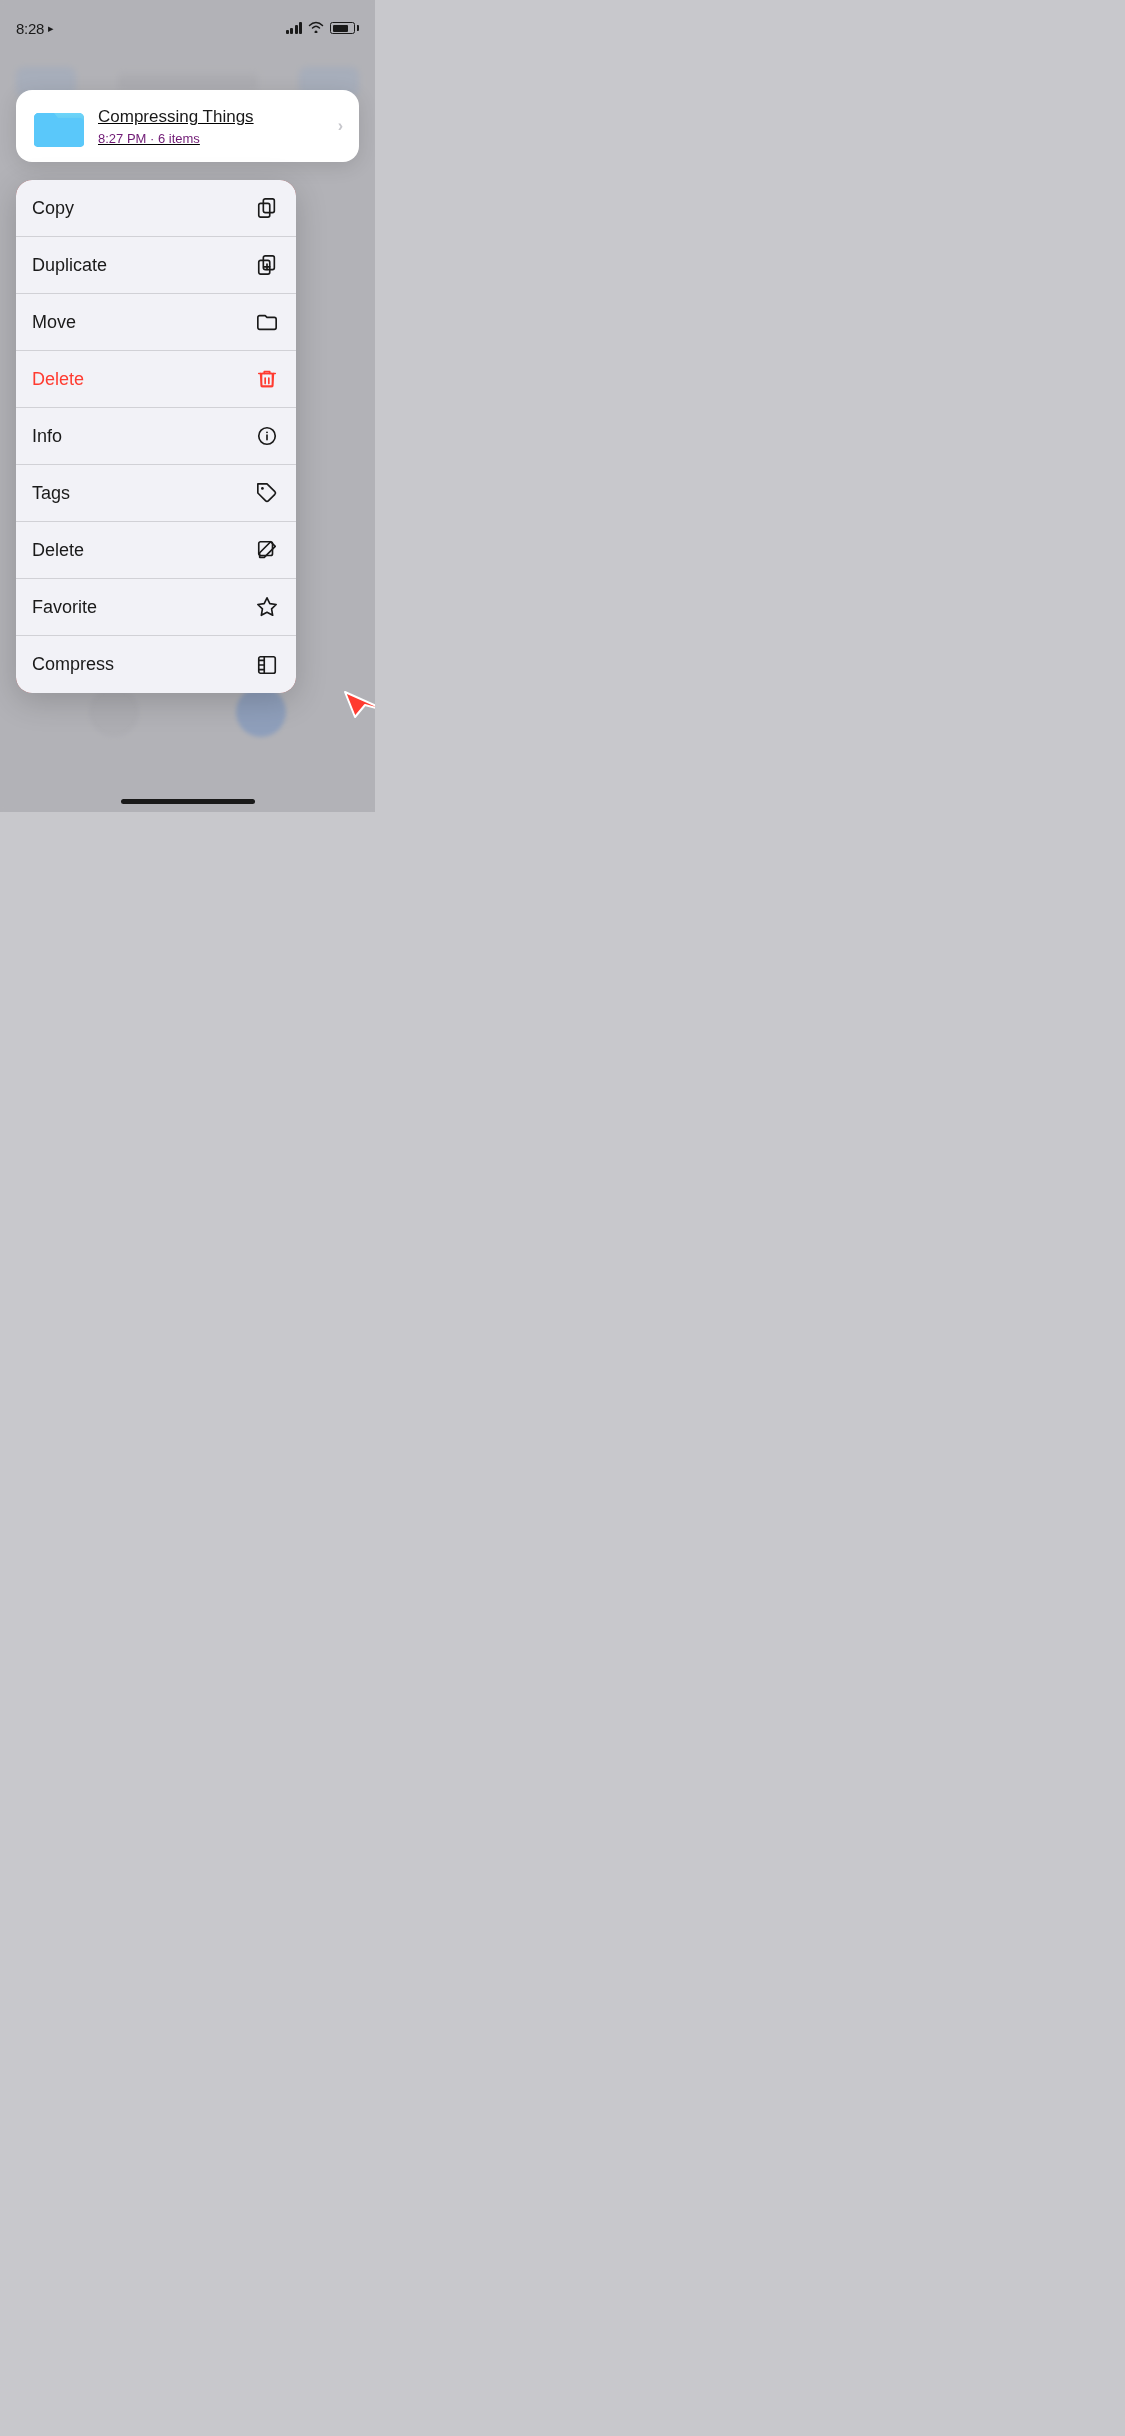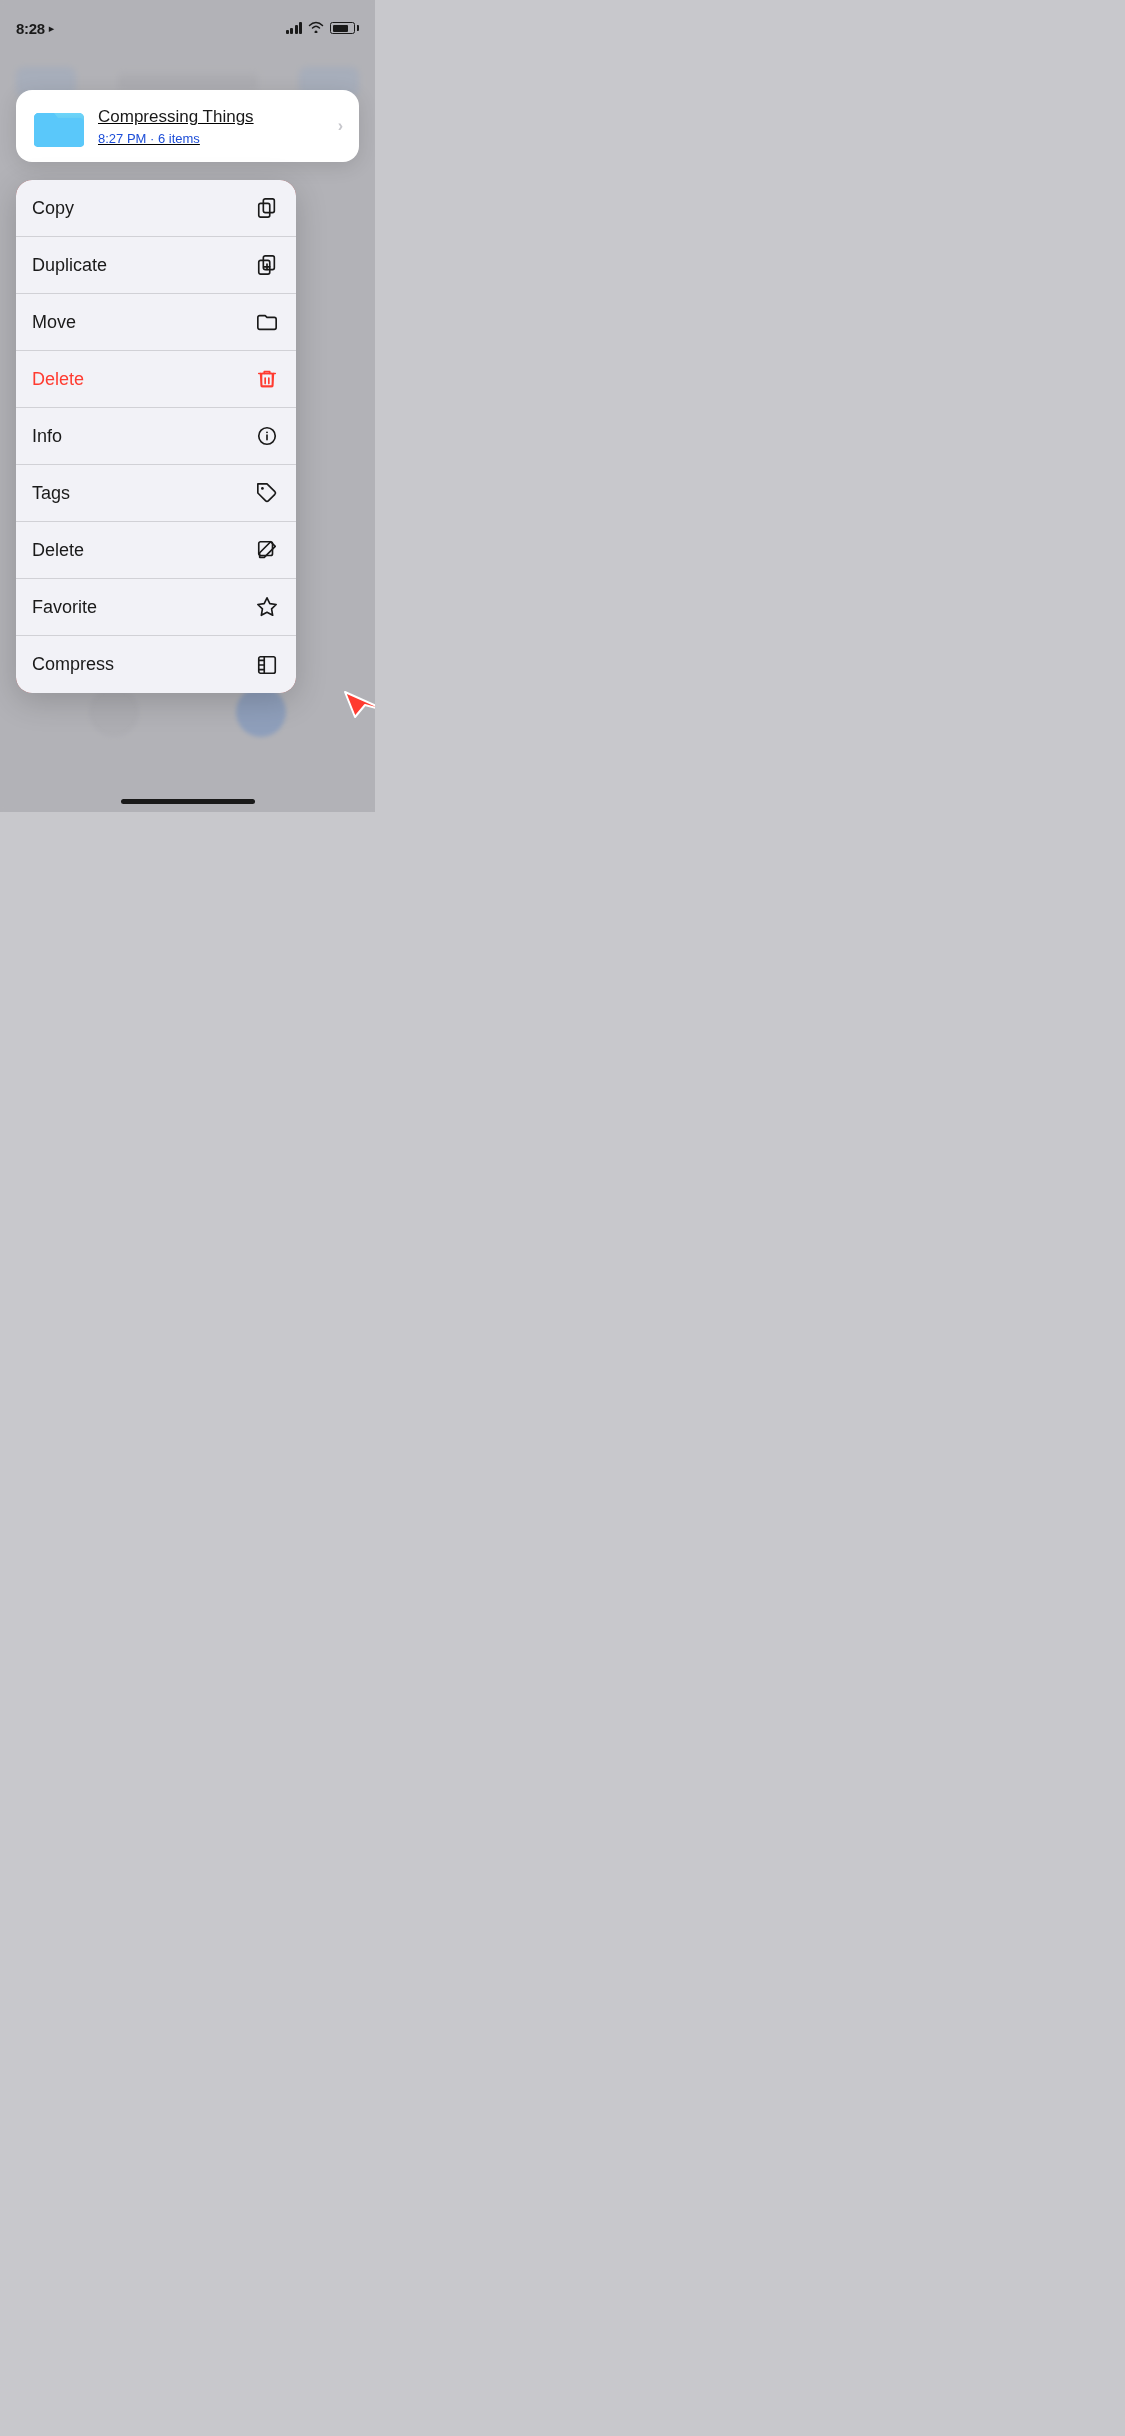--- a/index.html
+++ b/index.html
@@ -67,21 +67,21 @@
       height: 44px;
       display: flex;
       align-items: center;
       justify-content: space-between;
       padding: 12px 20px 0 16px;
       z-index: 10;
     }
 
     .status-time {
       font-size: 15px;
-      font-weight: 700;
+      font-weight: 400;
       color: #1a1a1a;
       letter-spacing: -0.3px;
     }
 
     .status-icons {
       display: flex;
       align-items: center;
       gap: 6px;
     }
 
@@ -170,21 +170,21 @@
 
     .folder-name {
       font-size: 17px;
       font-weight: 500;
       color: #1a1a1a;
       line-height: 1.3;
     }
 
     .folder-meta {
       font-size: 13px;
-      color: #1d4ed8;
+      color: #701a75;
       margin-top: 2px;
     }
 
     .folder-chevron {
       color: #c7c7cc;
       font-size: 16px;
       font-weight: 600;
       margin-left: 8px;
     }
 

